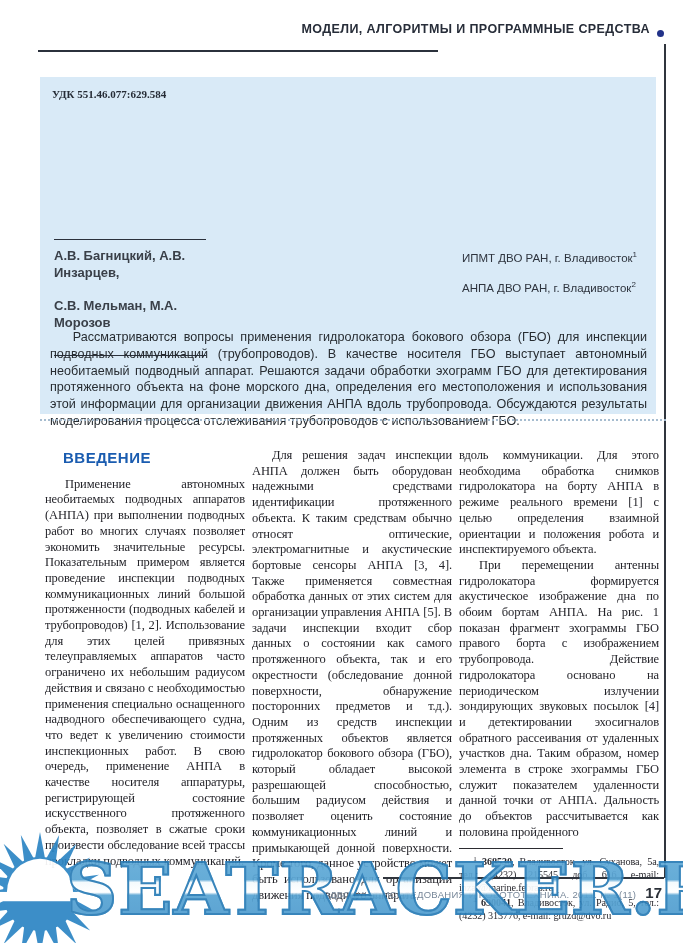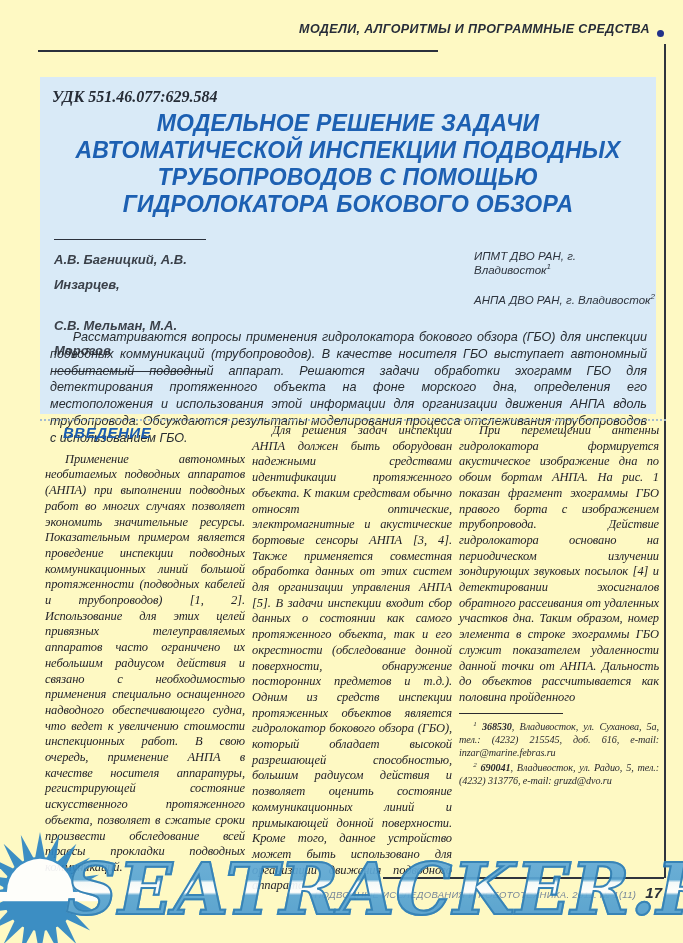--- a/index.html
+++ b/index.html
@@ -1,64 +1,64 @@
 <!DOCTYPE html>
 <html lang="ru"><head>
 <meta charset="utf-8">
 <style>
   html,body{margin:0;padding:0;background:#e8e8e8;}
   .page{
     position:relative; width:683px; height:943px; margin:0 auto;
-    background:#fef9c3; overflow:hidden;
-    font-family:"Liberation Sans", sans-serif; color:#25252a;font-style:italic;
+    background:#ffffff; overflow:hidden;
+    font-family:"Liberation Sans", sans-serif; color:#25252a;
   }
   
   .runhead{
     position:absolute; top:21px; right:33px; text-align:right;
     font-weight:bold; font-size:12.5px; line-height:17px;
     letter-spacing:0.4px; color:#272d39;
   }
   .head-rule{position:absolute; top:50px; left:38px; width:400px; height:1.5px; background:#2b313c;}
   .head-bullet{position:absolute; top:30px; left:657px; width:7px; height:7px; border-radius:50%; background:#223289;}
   .right-rule{position:absolute; top:44px; left:664px; width:1.5px; height:834px; background:#30353d;}
 
   
   .bluebox{
     position:absolute; left:40px; top:77px; width:616px; height:337px;
     background:#d9eaf7;
   }
   .udc{
     position:absolute; left:12px; top:11px;
     font-family:"Liberation Serif", serif; font-weight:bold;
-    font-size:16px; color:#262c36;text-align:right;
+    font-size:11px; color:#262c36;text-align:right;
   }
   .article-title{
     position:absolute; left:0; right:0; top:33px; text-align:center;
     font-weight:bold; font-size:23px; line-height:27px;
     color:#1d60b2; letter-spacing:0.2px;
   }
   .authors{
     position:absolute; left:14px; top:162px; width:152px;
     border-top:1.5px solid #2b313c; border-bottom:1.5px solid #2b313c;
-    padding:7px 0 8px 0;
-    font-weight:bold; font-size:13px; line-height:25px; color:#3a4049;
+    padding:7px 0 24px 0;
+    font-weight:bold; font-size:13px; line-height:17px; color:#3a4049;
   }
   .authors .gap{margin-top:16px;}
-  .affils{position:absolute; left:434px; top:173px; font-size:11.5px; color:#2e343e;}
+  .affils{position:absolute; left:422px; top:173px; font-size:11.5px; color:#2e343e;}
   .affil{margin-bottom:16px;}
   .affil sup{font-size:8px;}
   .abstract{
     position:absolute; left:10px; width:597px; top:252px;
     font-size:12.6px; line-height:16.8px; text-align:justify;
     color:#272c31; text-indent:1.8em;
   }
   .dotted-sep{position:absolute; left:40px; top:419px; width:626px; border-top:2px dotted #a6bccf;}
 
   
-  .cols{position:absolute; left:45px; top:423px; width:614px; display:flex; gap:7px;}
+  .cols{position:absolute; left:45px; top:448px; width:614px; display:flex; gap:7px;}
   .col{width:200px; font-family:"Liberation Serif", serif;
        font-size:12.5px; line-height:15.7px; text-align:justify;
        color:#24242a; letter-spacing:-0.1px;}
   .col p{margin:0; text-indent:1.6em;}
   .col p.noindent{text-indent:0;}
   .intro-h{
     font-family:"Liberation Sans", sans-serif; font-weight:bold;
     font-size:15px; color:#1a5cb0; letter-spacing:0.5px;
     margin:2px 0 11px 18px;
   }
@@ -103,26 +103,20 @@
 
   <div class="runhead">
     <div>МОДЕЛИ, АЛГОРИТМЫ И ПРОГРАММНЫЕ СРЕДСТВА</div>
   </div>
   <div class="head-rule"></div>
   <div class="head-bullet"></div>
   <div class="right-rule"></div>
 
   <div class="bluebox">
     <div class="udc">УДК 551.46.077:629.584</div>
-    <div class="article-title">
-      <div>МОДЕЛЬНОЕ РЕШЕНИЕ ЗАДАЧИ</div>
-      <div>АВТОМАТИЧЕСКОЙ ИНСПЕКЦИИ ПОДВОДНЫХ</div>
-      <div>ТРУБОПРОВОДОВ С ПОМОЩЬЮ</div>
-      <div>ГИДРОЛОКАТОРА БОКОВОГО ОБЗОРА</div>
-    </div>
     <div class="authors">
       <div>А.В. Багницкий, А.В. Инзарцев,</div>
       <div class="gap">С.В. Мельман, М.А. Морозов</div>
     </div>
     <div class="affils">
       <div class="affil"><span>ИПМТ ДВО РАН, г. Владивосток</span><sup>1</sup></div>
       <div class="affil"><span>АНПА ДВО РАН, г. Владивосток</span><sup>2</sup></div>
     </div>
     <div class="abstract">Рассматриваются вопросы применения гидролокатора бокового обзора (ГБО) для инспекции подводных коммуникаций (трубопроводов). В качестве носителя ГБО выступает автономный необитаемый подводный аппарат. Решаются задачи обработки эхограмм ГБО для детектирования протяженного объекта на фоне морского дна, определения его местоположения и использования этой информации для организации движения АНПА вдоль трубопровода. Обсуждаются результаты моделирования процесса отслеживания трубопроводов с использованием ГБО.</div>
   </div>
@@ -131,20 +125,21 @@
 
   <div class="cols">
     <div class="col">
       <div class="intro-h">ВВЕДЕНИЕ</div>
       <p>Применение автономных необитаемых подводных аппаратов (АНПА) при выполнении подводных работ во многих случаях позволяет экономить значительные ресурсы. Показательным примером является проведение инспекции подводных коммуникационных линий большой протяженности (подводных кабелей и трубопроводов) [1, 2]. Использование для этих целей привязных телеуправляемых аппаратов часто ограничено их небольшим радиусом действия и связано с необходимостью применения специально оснащенного надводного обеспечивающего судна, что ведет к увеличению стоимости инспекционных работ. В свою очередь, применение АНПА в качестве носителя аппаратуры, регистрирующей состояние искусственного протяженного объекта, позволяет в сжатые сроки произвести обследование всей трассы прокладки подводных коммуникаций.</p>
     </div>
     <div class="col">
       <p>Для решения задач инспекции АНПА должен быть оборудован надежными средствами идентификации протяженного объекта. К таким средствам обычно относят оптические, электромагнитные и акустические бортовые сенсоры АНПА [3, 4]. Также применяется совместная обработка данных от этих систем для организации управления АНПА [5]. В задачи инспекции входит сбор данных о состоянии как самого протяженного объекта, так и его окрестности (обследование донной поверхности, обнаружение посторонних предметов и т.д.). Одним из средств инспекции протяженных объектов является гидролокатор бокового обзора (ГБО), который обладает высокой разрешающей способностью, большим радиусом действия и позволяет оценить состояние коммуникационных линий и примыкающей донной поверхности. Кроме того, данное устройство может быть использовано для организации движения подводного аппарата</p>
     </div>
     <div class="col">
+      <p class="noindent">вдоль коммуникации. Для этого необходима обработка снимков гидролокатора на борту АНПА в режиме реального времени [1] с целью определения взаимной ориентации и положения робота и инспектируемого объекта.</p>
       <p>При перемещении антенны гидролокатора формируется акустическое изображение дна по обоим бортам АНПА. На рис. 1 показан фрагмент эхограммы ГБО правого борта с изображением трубопровода. Действие гидролокатора основано на периодическом излучении зондирующих звуковых посылок [4] и детектировании эхосигналов обратного рассеивания от удаленных участков дна. Таким образом, номер элемента в строке эхограммы ГБО служит показателем удаленности данной точки от АНПА. Дальность до объектов рассчитывается как половина пройденного</p>
       <div class="fn-rule"></div>
       <div class="fn"><sup>1</sup>&nbsp;<span class="zip">368530</span><span>, Владивосток, ул. Суханова, 5а, тел.: (4232) 215545, доб. 616, e-mail: inzar@marine.febras.ru</span></div>
       <div class="fn"><sup>2</sup>&nbsp;<span class="zip">690041</span><span>, Владивосток, ул. Радио, 5, тел.: (4232) 313776, e-mail: gruzd@dvo.ru</span></div>
     </div>
   </div>
 
   <div class="footer-rule"></div>
   <div class="footer">
     <span class="journal-line">ПОДВОДНЫЕ ИССЛЕДОВАНИЯ И РОБОТОТЕХНИКА. 2011. № 1(11)</span>

